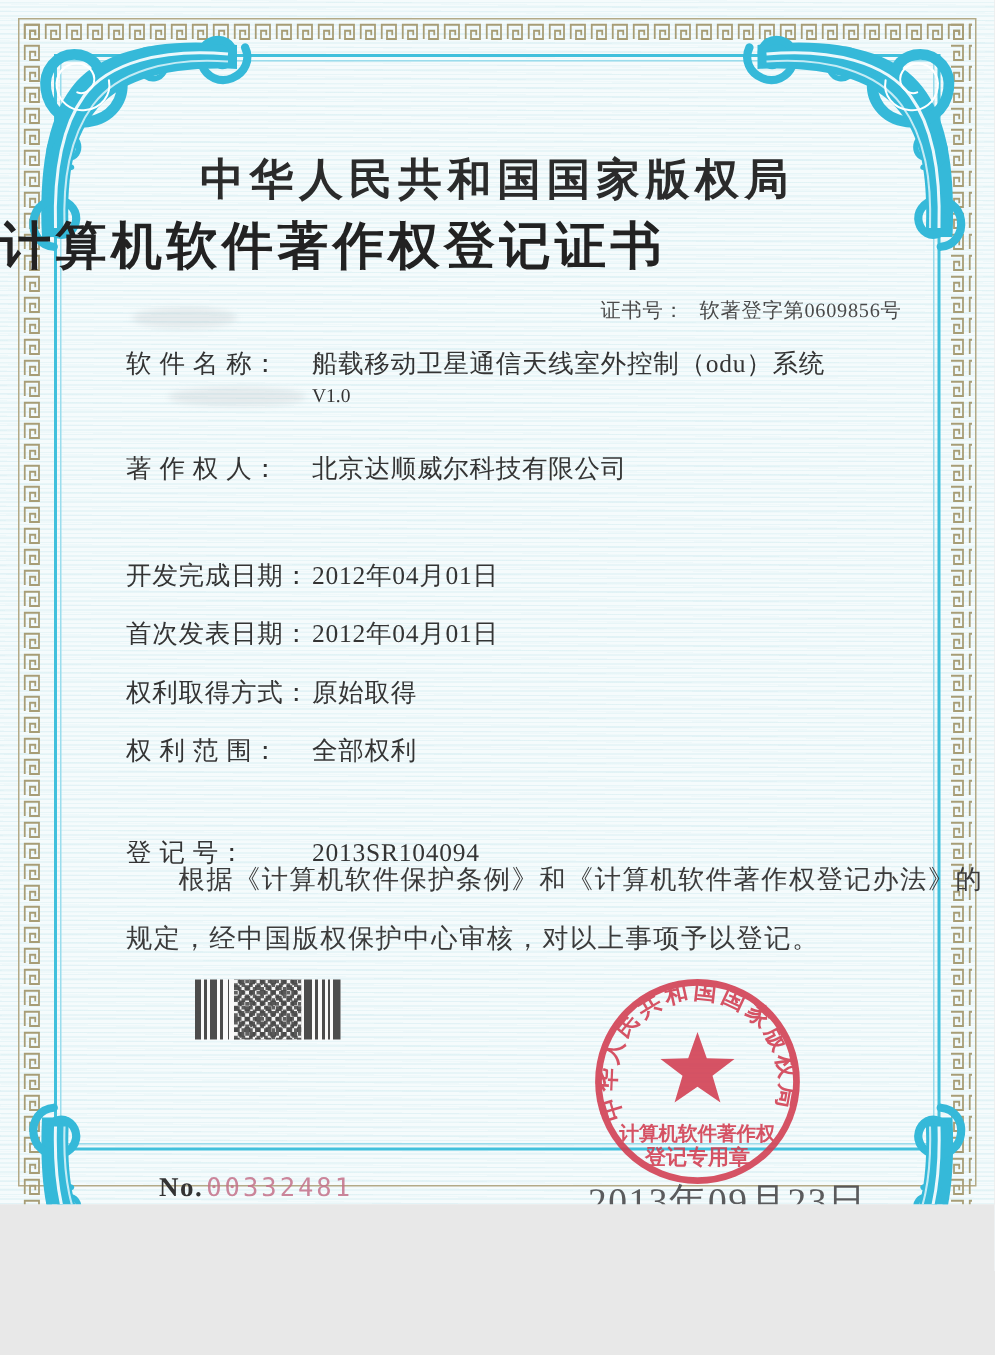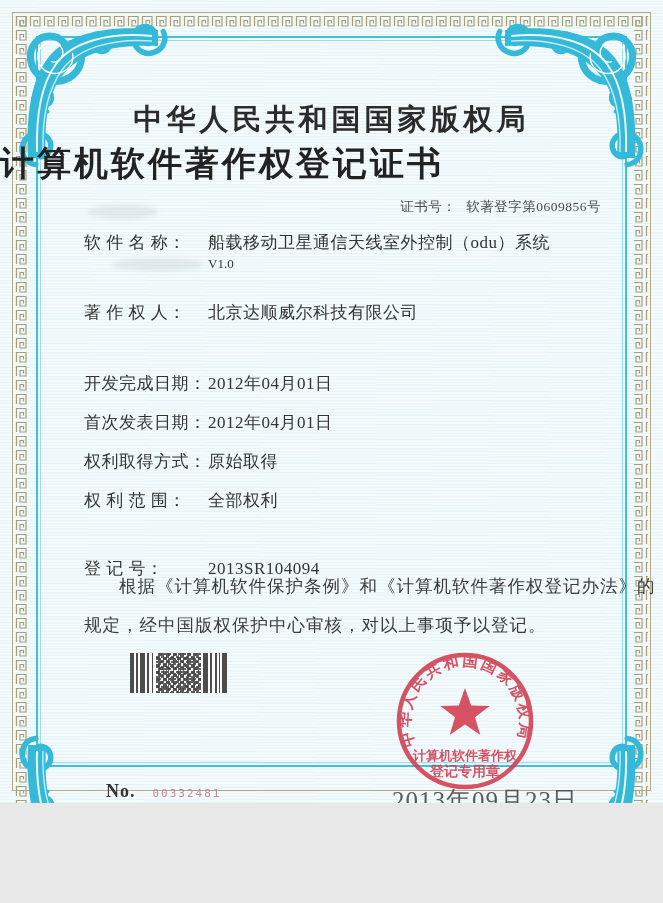--- a/index.html
+++ b/index.html
@@ -45,21 +45,21 @@
   .bc-mid{position:absolute;left:26px;top:0;width:45px;height:100%;
     background:
       repeating-conic-gradient(rgba(70,70,70,0.85) 0% 25%, transparent 25% 50%) 0 0 / 5px 5px,
       repeating-conic-gradient(#585858 0% 25%, #f5f5f5 25% 50%) 0 0 / 7px 7px;}
   .bc-right{position:absolute;right:0;top:0;width:26px;height:100%;
     background:linear-gradient(90deg,#fafafa 0 2px,#4c4c4c 2px 7px,#fafafa 7px 9px,#4c4c4c 9px 11px,#fafafa 11px 14px,#4c4c4c 14px 16px,#fafafa 16px 18px,#4c4c4c 18px 19px,#fafafa 19px 21px,#4c4c4c 21px 26px);}
   .seal-date{position:absolute;left:392px;top:784px;font-size:25px;color:#4e4e50;letter-spacing:1px;opacity:0.92;}
   .seal-svg{position:absolute;left:390px;top:648px;width:150px;height:150px;opacity:0.88;}
   .serial{position:absolute;left:106px;top:781px;font-size:18px;color:#333;}
   .serial .no-lbl{font-weight:700;letter-spacing:1px;margin-top:16px;}
-  .serial .no-num{font-family:"DejaVu Sans Mono",monospace;font-size:11px;color:#c4718a;letter-spacing:2px;margin-left:17px;opacity:0.85;}
+  .serial .no-num{font-family:"DejaVu Sans Mono",monospace;font-size:17px;color:#c4718a;letter-spacing:2px;margin-left:2px;opacity:0.85;}
 </style>
 </head>
 <body>
 
 <div class="page">
 
   <div class="border-outer"></div>
 
   <svg class="deco-svg" width="663" height="903" aria-hidden="true">
     <defs>

